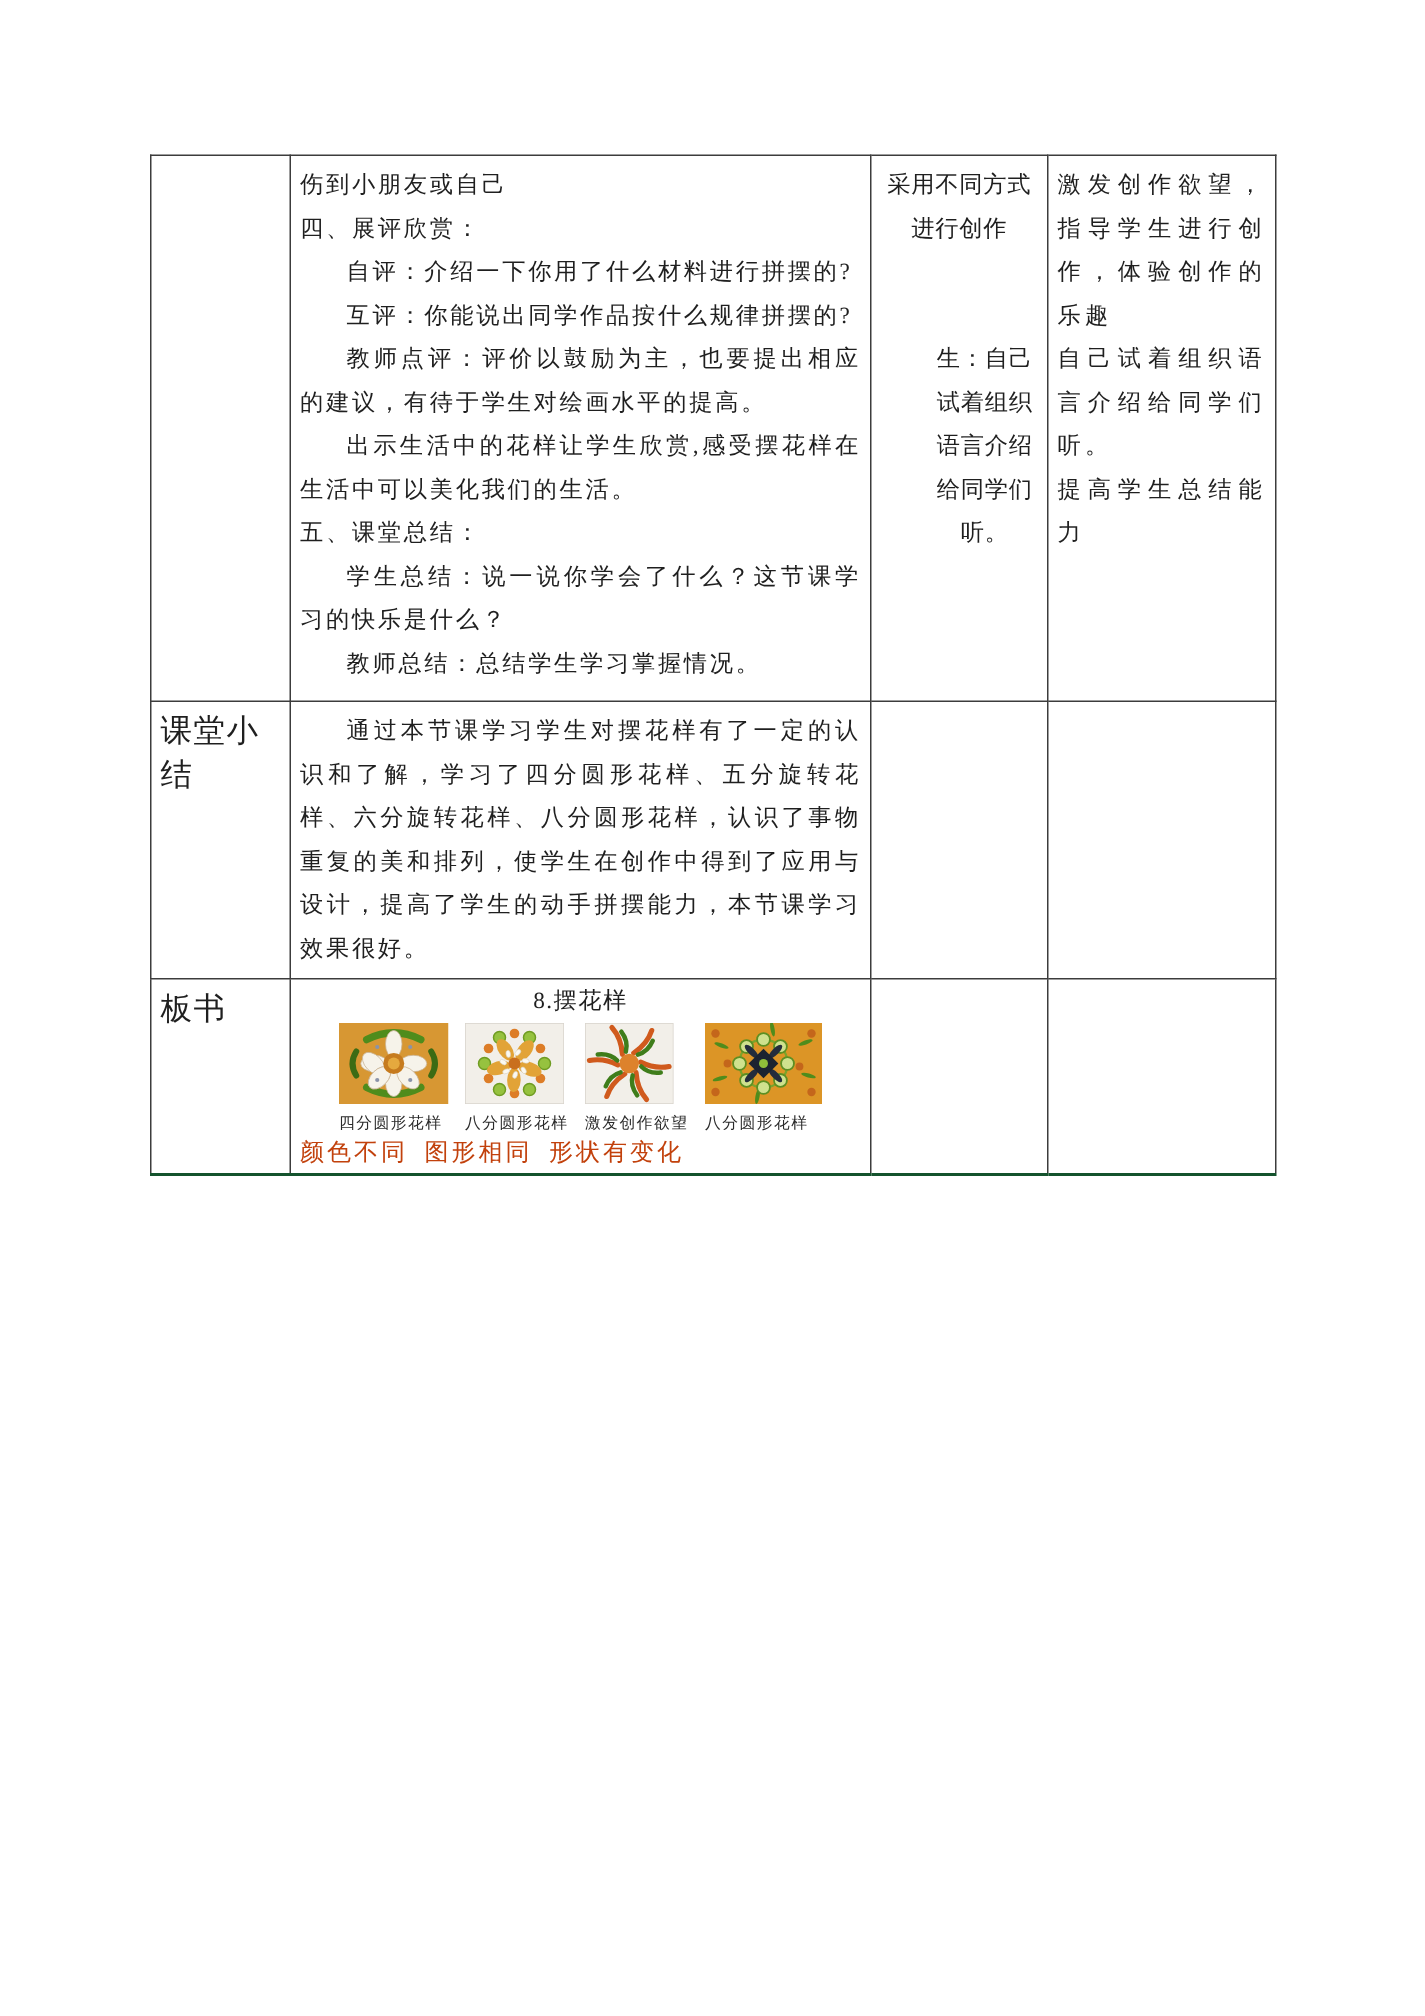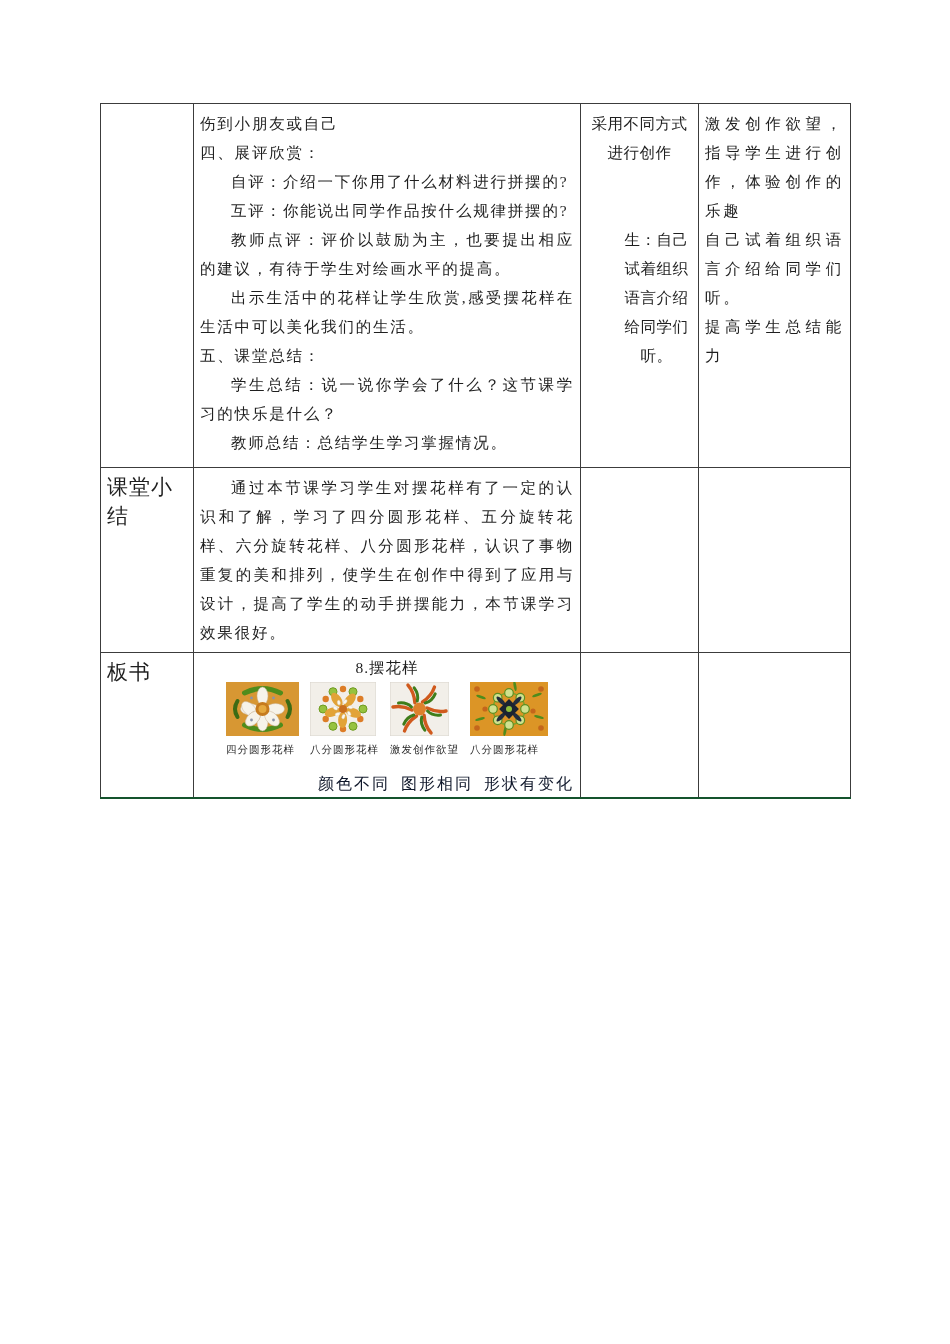--- a/index.html
+++ b/index.html
@@ -29,22 +29,22 @@
   .cell-intent{font-size:15.5px;line-height:29px;letter-spacing:2.8px;text-align:justify;}
   .board-title{font-size:15.5px;line-height:22px;text-align:center;letter-spacing:1px;}
   .pattern-row{display:flex;justify-content:center;align-items:flex-start;gap:11px;margin-top:3px;}
   .pattern{display:flex;flex-direction:column;align-items:flex-start;}
   .pattern svg{display:block;}
   .pattern-caption{
     font-size:10.5px;line-height:14px;margin-top:7px;white-space:nowrap;
     letter-spacing:1px;color:#2a2a2a;
   }
   .board-footer{
-    text-align:right;font-size:16px;line-height:18px;margin-top:18px;
-    letter-spacing:2px;word-spacing:5px;color:#0f172a;
+    text-align:left;font-size:16px;line-height:18px;margin-top:3px;
+    letter-spacing:2px;word-spacing:5px;color:#c2410c;
   }
 </style>
 </head>
 <body>
 
 <table class="doc-table">
   <colgroup>
     <col style="width:93px">
     <col style="width:387px">
     <col style="width:118px">

